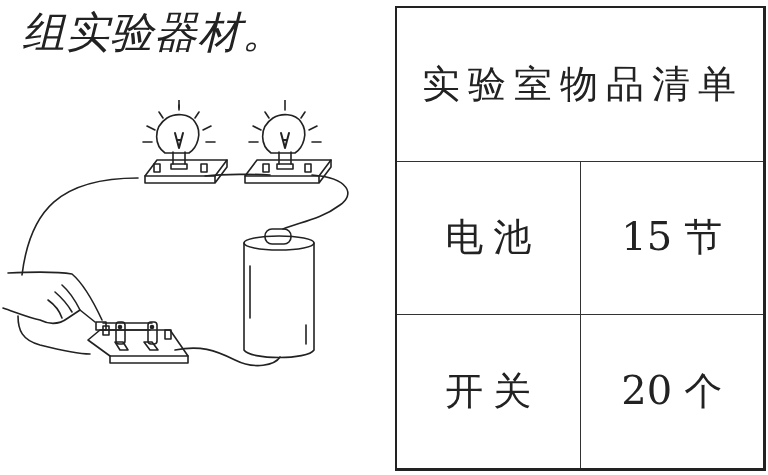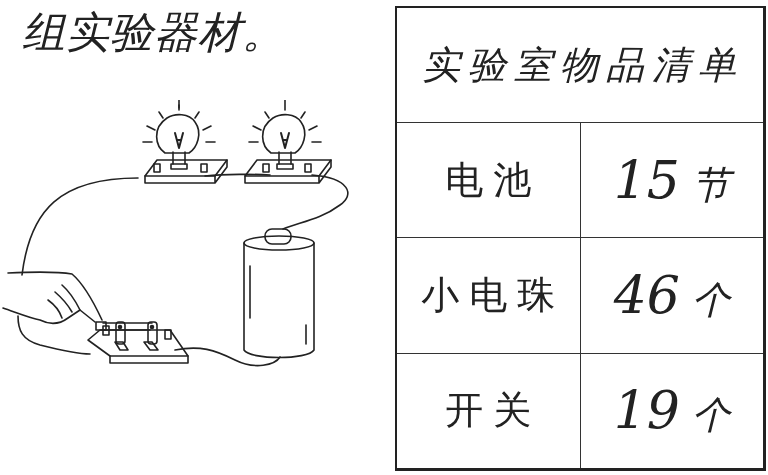--- a/index.html
+++ b/index.html
@@ -8,26 +8,26 @@
     .title { position: absolute; left: 22px; top: 4px; font-size: 43px; line-height: 56px;
              letter-spacing: 1px; color: #222; font-family: "DejaVu Sans", sans-serif; font-weight: 300; font-style: italic; }
     .figure { position: absolute; left: 0; top: 100px; width: 390px; height: 280px; }
     .table-wrap { position: absolute; left: 395px; top: 6px; width: 371px; height: 465px;
                   box-sizing: border-box; border: 2px solid #222; border-right-width: 3px; border-bottom-width: 3px; }
     table { border-collapse: collapse; width: 100%; height: 100%; table-layout: fixed; }
     td { border: 1px solid #333; text-align: center; vertical-align: middle; font-size: 38px;
          color: #222; font-family: "DejaVu Sans", sans-serif; font-weight: 300; padding: 0; }
     tr:first-child td { border-top: none; }
     td:first-child { border-left: none; }
-    td:last-child { border-right: none; font-style: italic; }
+    td:last-child { border-right: none; }
     tr:last-child td { border-bottom: none; }
     .hdr td { height: 93px; letter-spacing: 8px; padding-left: 6px; }
     .row td { height: 93px; margin-left: 46px; }
     .item { letter-spacing: 10px; padding-left: 10px; }
-    .qty .num { font-family: "DejaVu Serif", serif; font-size: 52px; }
+    .qty .num { font-family: "DejaVu Serif", serif; font-size: 40px; }
     .qty .unit { margin-left: 12px; }
     .c1 { width: 185px; }
   </style>
 </head>
 <body>
 
 <div class="title">组实验器材。</div>
 
 <div class="figure">
   <svg width="390" height="280" viewBox="0 100 390 280" fill="none" stroke="#222" stroke-width="1.6" stroke-linecap="round" stroke-linejoin="round">
@@ -112,22 +112,18 @@
   <table>
     <tbody>
         <tr class="hdr">
       <td colspan="2">实验室物品清单</td>
     </tr>
     <tr class="row">
       <td class="item c1">电池</td>
       <td class="qty"><span class="num">15</span><span class="unit">节</span></td>
     </tr>
     <tr class="row">
-      <td class="item c1">小电珠</td>
-      <td class="qty"><span class="num">46</span><span class="unit">个</span></td>
-    </tr>
-    <tr class="row">
       <td class="item c1">开关</td>
-      <td class="qty"><span class="num">19</span><span class="unit">个</span></td>
+      <td class="qty"><span class="num">20</span><span class="unit">个</span></td>
     </tr>
   </tbody>
     </table>
 </div>
 
 </body></html>

